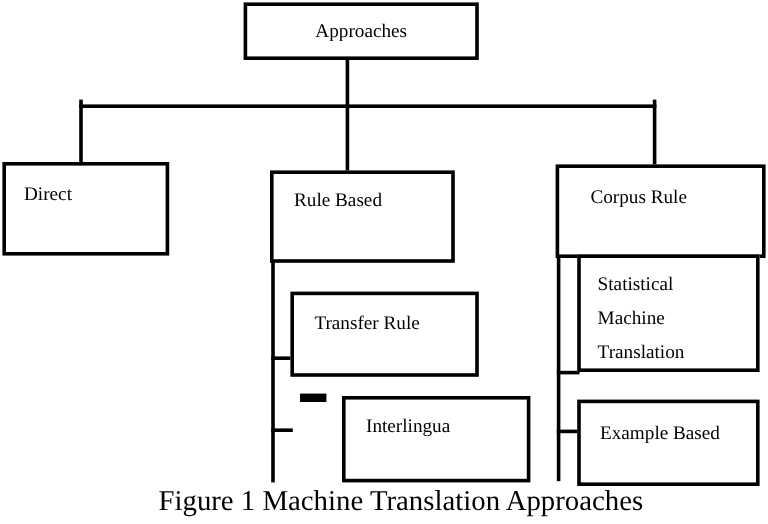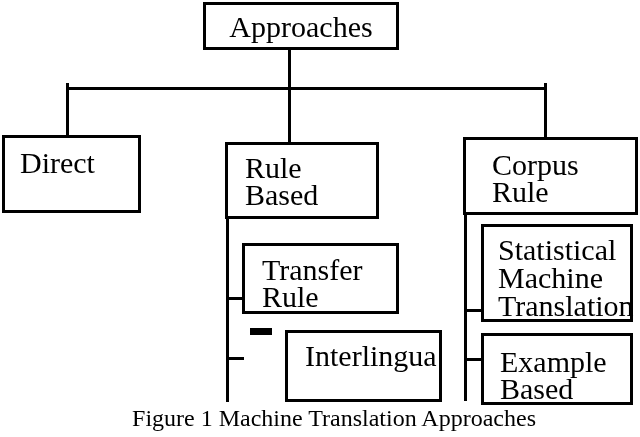--- a/index.html
+++ b/index.html
@@ -14,34 +14,34 @@
     background: #ffffff;
     font-family: "Liberation Serif", serif;
     color: #000000;
     overflow: hidden;
   }
   .box {
     position: absolute;
     box-sizing: border-box;
     border: 3px solid #000000;
     background: #ffffff;
-    font-size: 30px;
+    font-size: 16px;
     line-height: 27px;
   }
   .box .lbl { display: block; }
   .node-root {
     left: 203px; top: 2px; width: 196px; height: 48px;
     display: flex; align-items: center; justify-content: center;
   }
   .node-direct   { left: 2px;   top: 135px; width: 139px; height: 78px; padding: 11px 6px 3px 15px; }
   .node-rule     { left: 225px; top: 142px; width: 154px; height: 77px; padding: 9px 6px 0 17px; }
   .node-corpus   { left: 463px; top: 137px; width: 175px; height: 78px; padding: 11px 6px 0 26px; }
   .node-transfer { left: 242px; top: 243px; width: 157px; height: 71px; padding: 10px 14px 0 17px; }
   .node-inter    { left: 242px; top: 330px; width: 157px; height: 72px; padding: 9px 10px 0 17px; margin-left: 43px; }
-  .node-smt      { left: 481px; top: 224px; width: 152px; height: 98px; padding: 9px 10px 0 14px; line-height: 28px; }
+  .node-smt      { left: 481px; top: 212px; width: 152px; height: 98px; padding: 9px 10px 0 14px; line-height: 28px; }
   .node-example  { left: 481px; top: 333px; width: 152px; height: 72px; padding: 12px 14px 0 16px; }
 
   .line { position: absolute; background: #000000; }
   .v-root        { left: 288px; top: 50px;  width: 3px;  height: 40px; }
   .h-bus         { left: 66px;  top: 87px;  width: 481px; height: 3px; }
   .v-drop-direct { left: 66px;  top: 83px;  width: 3px;  height: 54px; }
   .v-drop-rule   { left: 288px; top: 87px;  width: 3px;  height: 56px; }
   .v-drop-corpus { left: 544px; top: 83px;  width: 3px;  height: 55px; }
   .v-spine-rule  { left: 226px; top: 217px; width: 3px;  height: 185px; }
   .h-conn-transfer { left: 226px; top: 297px; width: 18px; height: 3px; }

